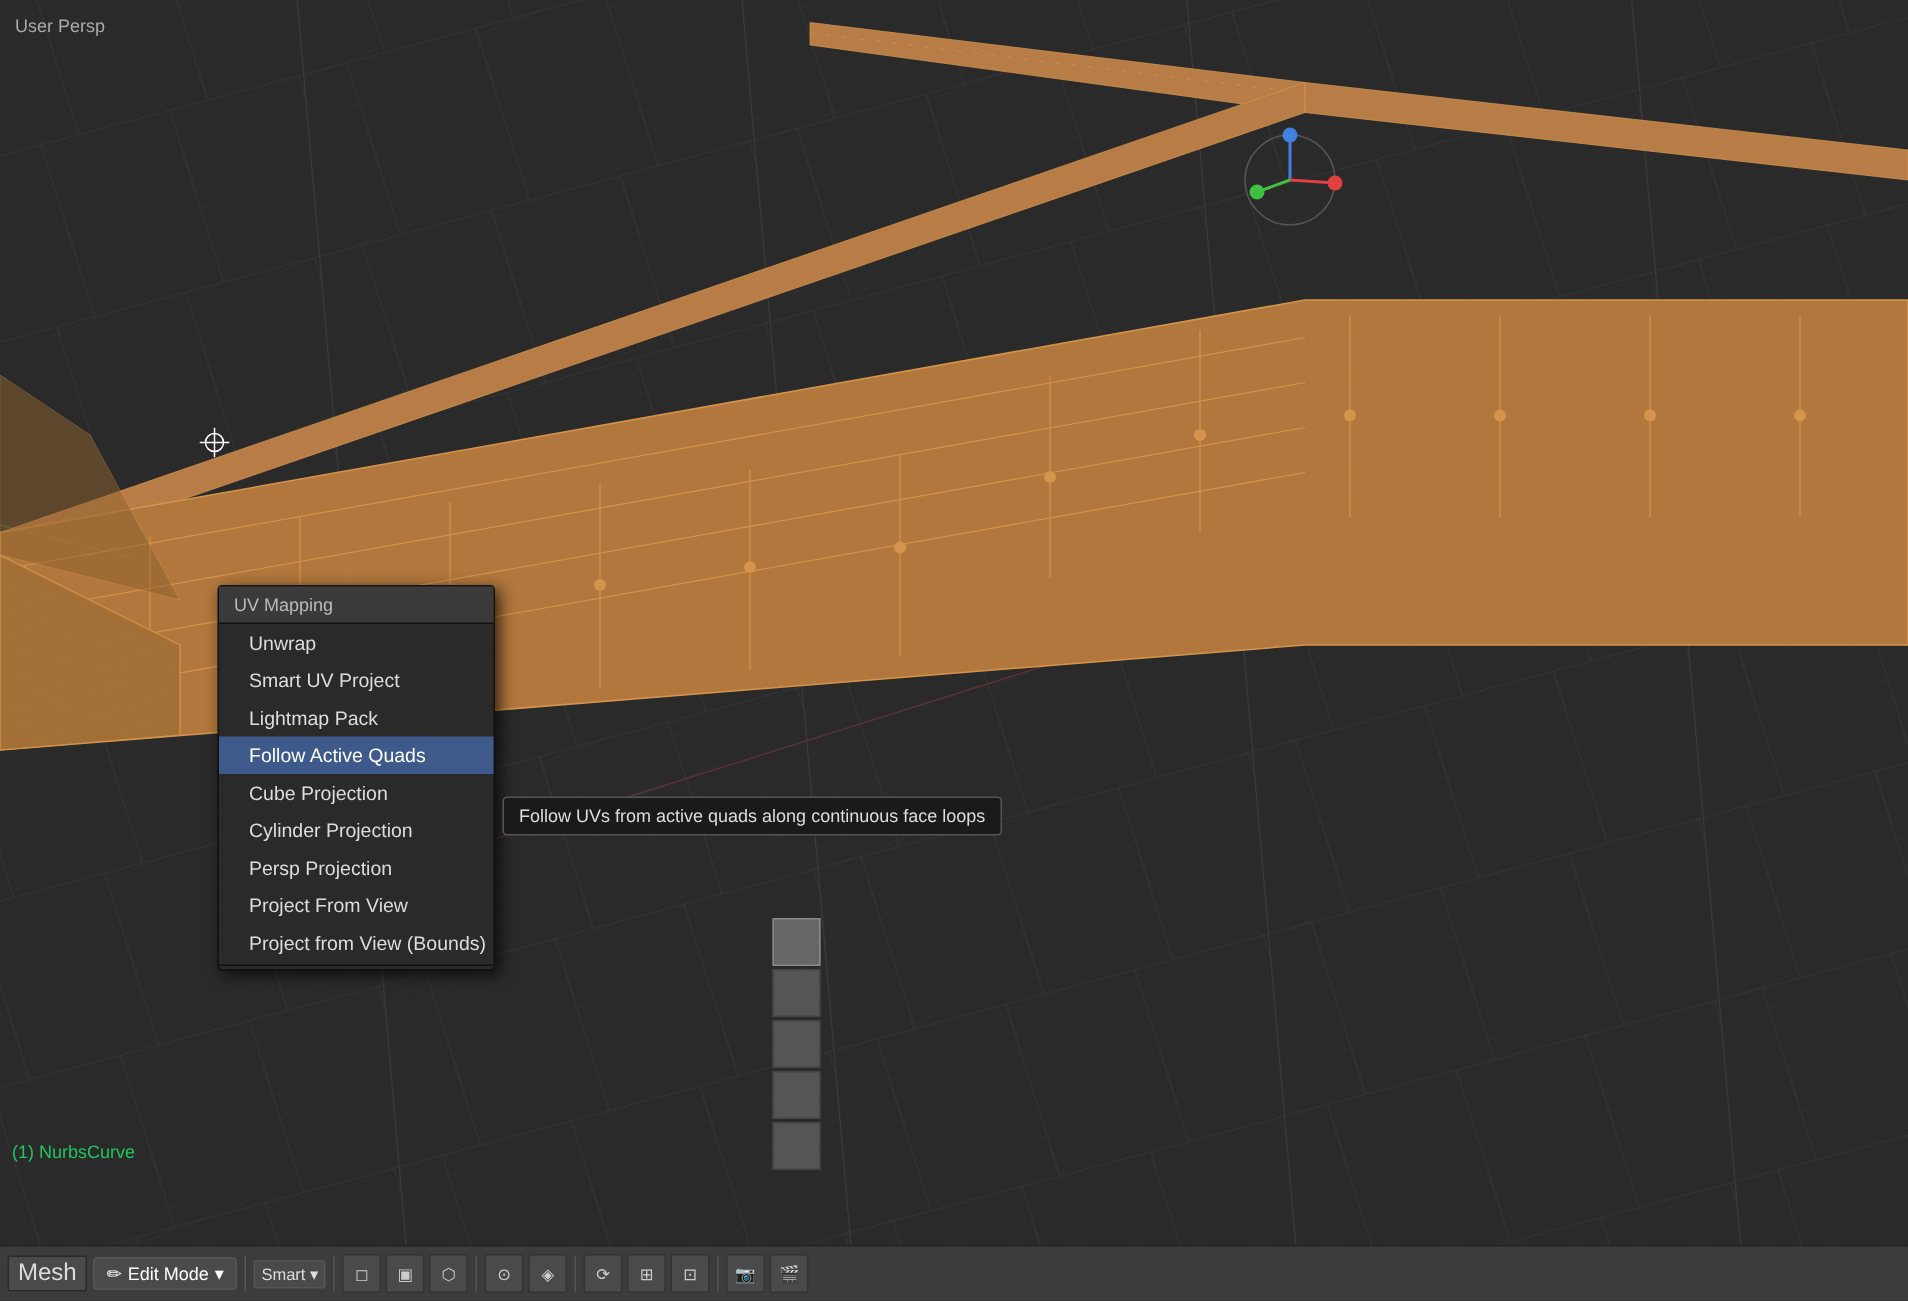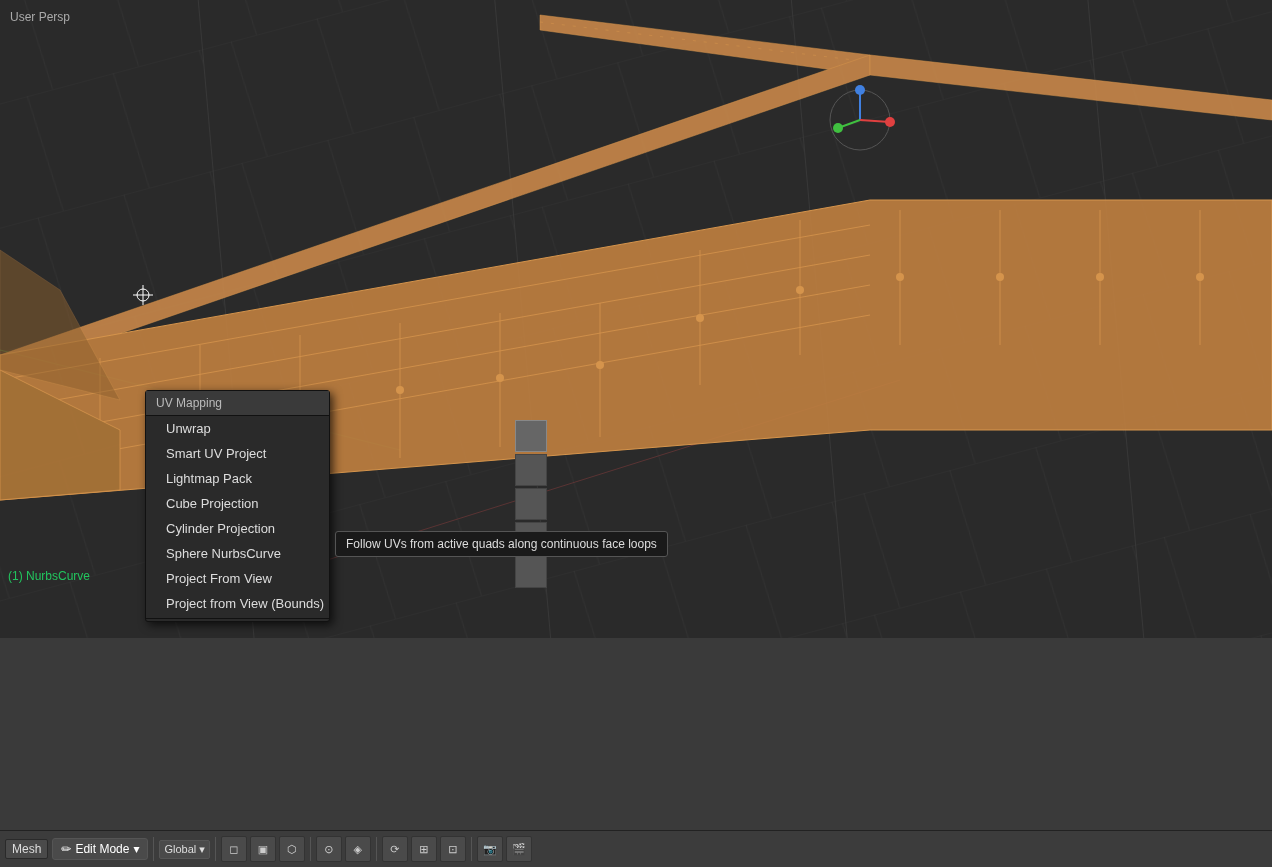--- a/index.html
+++ b/index.html
@@ -12,21 +12,21 @@
       font-size: 13px;
       color: #e0e0e0;
       position: relative;
     }
 
     
     #viewport {
       position: absolute;
       top: 0; left: 0;
       width: 1272px;
-      height: 638px;
+      height: 830px;
       background: #2e2e2e;
       overflow: hidden;
     }
 
     
     .grid-canvas {
       position: absolute;
       top: 0; left: 0;
       width: 100%; height: 100%;
     }
@@ -77,21 +77,21 @@
       display: flex;
       align-items: center;
       padding: 0 5px;
       gap: 3px;
     }
 
     .toolbar-btn {
       background: #4a4a4a;
       border: 1px solid #2a2a2a;
       color: #ddd;
-      font-size: 12px;
+      font-size: 16px;
       padding: 2px 6px;
       cursor: pointer;
       border-radius: 2px;
       white-space: nowrap;
     }
 
     .toolbar-mode {
       background: #4a4a4a;
       border: 1px solid #555;
       color: #fff;
@@ -313,23 +313,24 @@
     <div class="mini-obj"></div>
   </div>
 </div>
 
 <div id="context-menu">
   <div id="menu-header">UV Mapping</div>
 
   <div class="menu-item">Unwrap</div>
   <div class="menu-item">Smart UV Project</div>
   <div class="menu-item">Lightmap Pack</div>
+  <div class="menu-item highlighted">Follow Active Quads</div>
   <div class="menu-item">Cube Projection</div>
   <div class="menu-item">Cylinder Projection</div>
-  <div class="menu-item">Sphere NurbsCurve</div>
+  <div class="menu-item">Persp Projection</div>
   <div class="menu-item">Project From View</div>
   <div class="menu-item">Project from View (Bounds)</div>
   <div style="height:1px; background:#111; margin: 2px 0;"></div>
 </div>
 
 <div id="tooltip">Follow UVs from active quads along continuous face loops</div>
 
 <div id="bottom-toolbar">
 
   <div style="display:flex; align-items:center; gap:4px;">
@@ -337,21 +338,21 @@
     <div class="toolbar-mode">
       <span>✏</span>
       <span>Edit Mode</span>
       <span>▾</span>
     </div>
   </div>
 
   <div class="toolbar-separator"></div>
 
   <div class="toolbar-select">
-    <span>Global</span> ▾
+    <span>Smart</span> ▾
   </div>
 
   <div class="toolbar-separator"></div>
 
   <div class="toolbar-icon-btn">◻</div>
   <div class="toolbar-icon-btn">▣</div>
   <div class="toolbar-icon-btn">⬡</div>
 
   <div class="toolbar-separator"></div>
 

